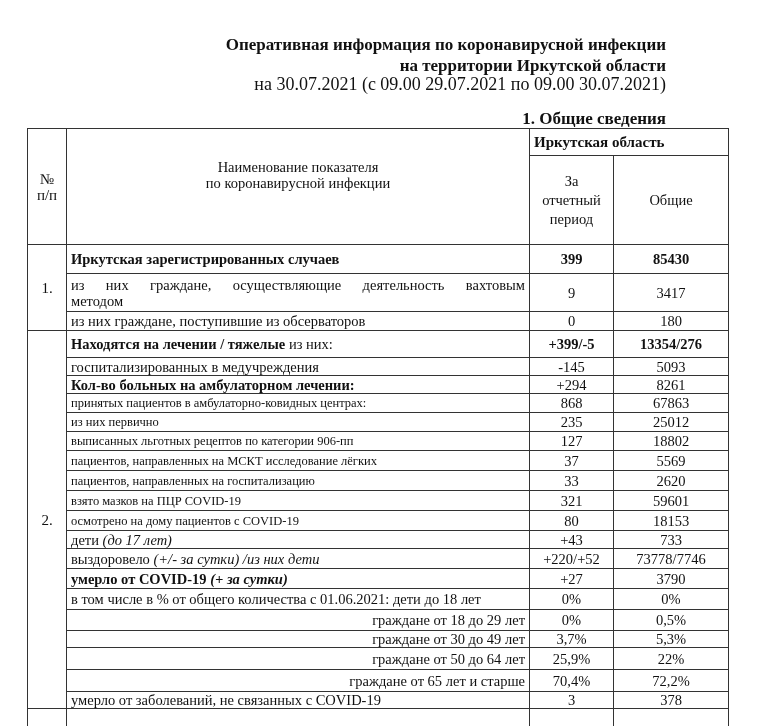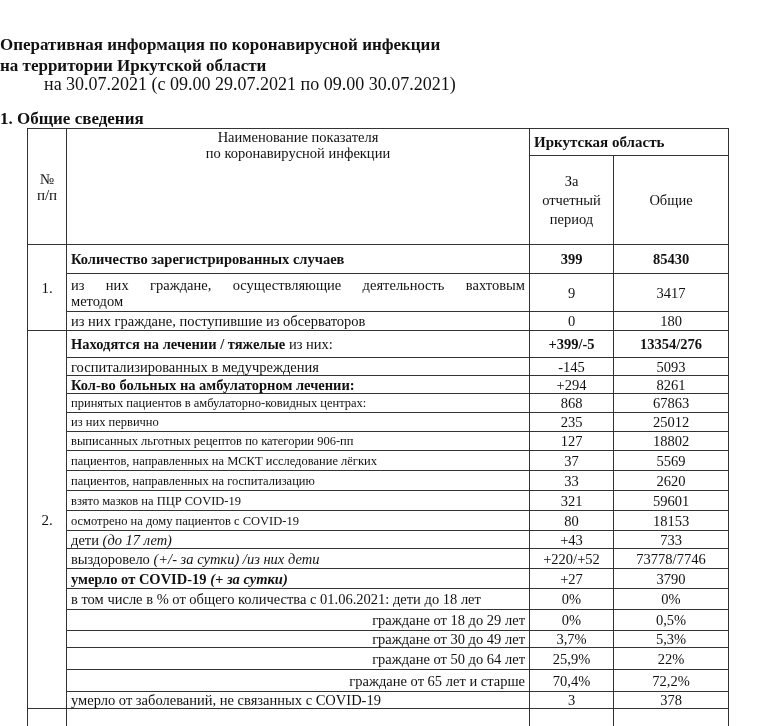--- a/index.html
+++ b/index.html
@@ -1,26 +1,26 @@
 <!DOCTYPE html>
 <html><head>
 <meta charset="utf-8">
 <style>
   html, body { margin: 0; padding: 0; background: #ffffff; }
   body {
     width: 760px; height: 726px; overflow: hidden; position: relative;
     font-family: "Liberation Serif", "DejaVu Serif", serif; color: #111;
   }
   .title {
-    position: absolute; left: 0; width: 636px; text-align: left;
-    font-size: 17px; line-height: 21px;
+    position: absolute; left: 0; width: 636px; text-align: right;
+    font-size: 17px; line-height: 21px; padding-left: 30px;
   }
   .t1 { top: 34px; font-weight: bold; }
   .t2 { top: 55px; font-weight: bold; }
-  .t3 { top: 74px; font-size: 18px; margin-left: 44px; }
+  .t3 { top: 74px; font-size: 18px; }
   .t4 { top: 108px; font-weight: bold; }
 
   table.main {
     position: absolute; left: 27px; top: 128px;
     border-collapse: collapse; table-layout: fixed; width: 701px;
     font-size: 14.5px;
   }
   table.main td {
     border: 1px solid #333; padding: 0 4px; vertical-align: middle;
     line-height: 16px; overflow: hidden;
@@ -50,38 +50,38 @@
     <col style="width:84px">
     <col style="width:115px">
   </colgroup>
 
   <tbody>
       <tr style="height:27px">
     <td rowspan="2" class="c-no">
       <div>№</div>
       <div>п/п</div>
     </td>
-    <td rowspan="2" class="hdr-c" style="vertical-align:top;">
+    <td rowspan="2" class="hdr-c" style="vertical-align:top;padding-top:30px">
       <div>Наименование показателя</div>
       <div>по коронавирусной инфекции</div>
     </td>
     <td colspan="2" class="hdr-region">Иркутская область</td>
   </tr>
   <tr style="height:89px">
     <td class="hdr-c" style="line-height:19px">
       <div>За</div>
       <div>отчетный</div>
       <div>период</div>
     </td>
     <td class="hdr-c">Общие</td>
   </tr>
 
   <tr style="height:29px">
     <td rowspan="3" class="c-no">1.</td>
-    <td class="bold">Количество зарегистрированных случаев</td>
+    <td class="bold">Иркутская зарегистрированных случаев</td>
     <td class="num bold">399</td>
     <td class="num bold">85430</td>
   </tr>
   <tr style="height:38px">
     <td class="justify" style="word-spacing:8px">из них граждане, осуществляющие деятельность вахтовым методом</td>
     <td class="num">9</td>
     <td class="num">3417</td>
   </tr>
   <tr style="height:19px">
     <td>из них граждане, поступившие из обсерваторов</td>

